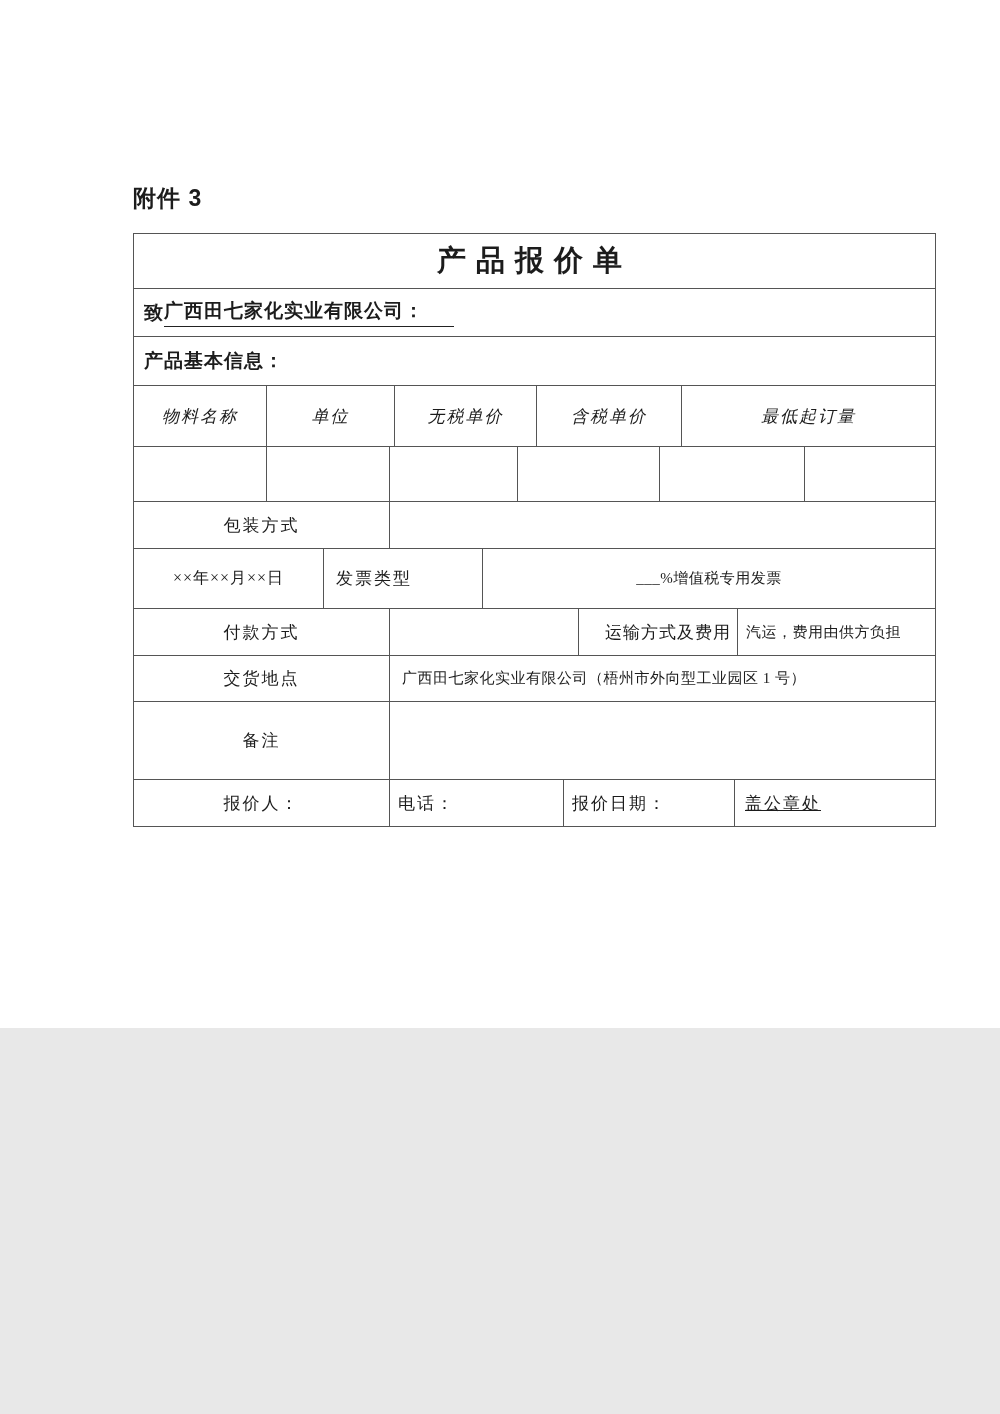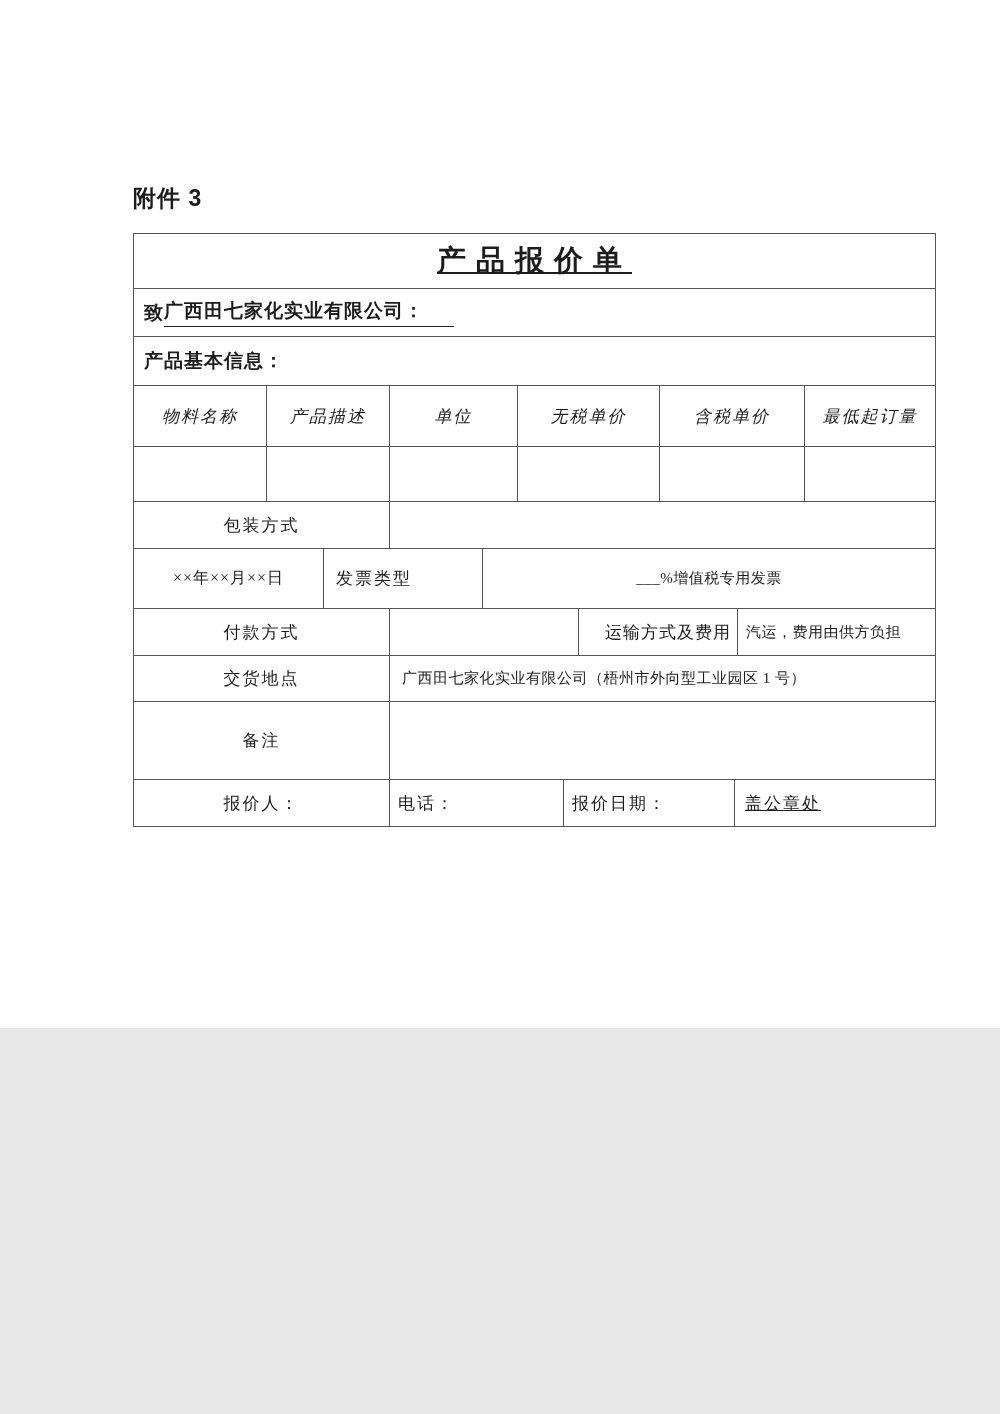--- a/index.html
+++ b/index.html
@@ -80,37 +80,36 @@
 </head>
 <body>
 
 <div class="page">
 
   <div class="attachment-label">附件 3</div>
 
   <div class="quote-table">
 
     <div class="row r-title">
-      <div class="cell" style="width:100%;text-decoration:underline;">产品报价单</div>
+      <div class="cell" style="width:100%;">产品报价单</div>
     </div>
 
     <div class="row r-addressee">
       <div class="cell left" style="width:100%;">
         <span>致</span>
           <span class="addressee-underline">广西田七家化实业有限公司：</span>
       </div>
     </div>
 
     <div class="row r-section">
       <div class="cell left" style="width:100%;">产品基本信息：</div>
     </div>
 
     <div class="row r-header">
       <div class="cell c1">物料名称</div>
-      <div class="cell c2">产品描述</div>
       <div class="cell c3">单位</div>
       <div class="cell c4">无税单价</div>
       <div class="cell c5">含税单价</div>
       <div class="cell c6">最低起订量</div>
     </div>
 
     <div class="row r-empty">
       <div class="cell c1"></div>
       <div class="cell c2"></div>
       <div class="cell c3"></div>

